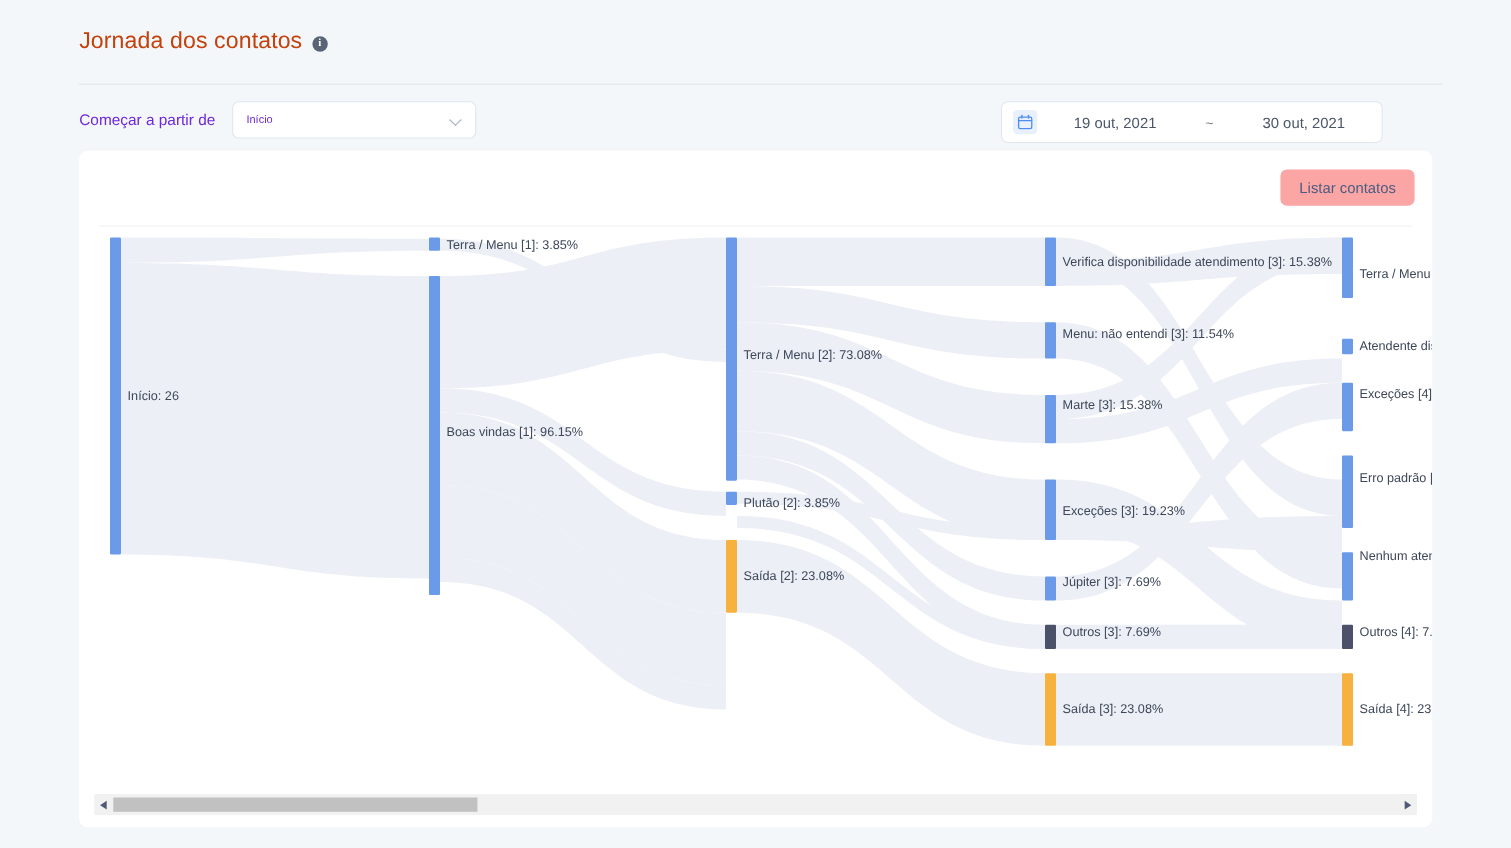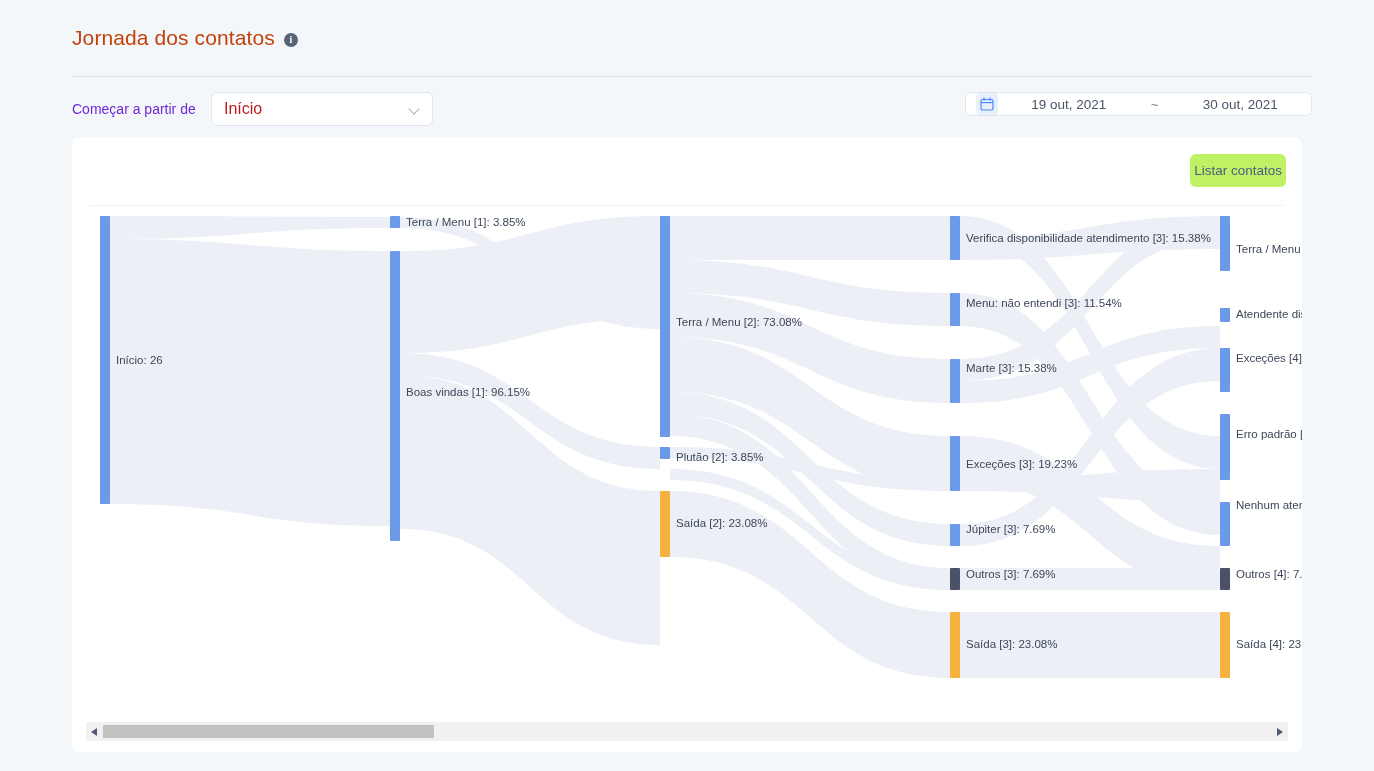--- a/index.html
+++ b/index.html
@@ -36,56 +36,56 @@
   
   .filter-label {
     position: absolute; left: 72px; top: 101px;
     font-size: 14px; color: #6d28d9; white-space: nowrap;
   }
   .select-box {
     position: absolute; left: 211px; top: 92px; width: 222px; height: 34px;
     background: #ffffff; border: 1px solid #dfe6ef; border-radius: 6px;
     display: flex; align-items: center; padding: 0 12px;
   }
-  .select-placeholder { font-size: 16px; color: #b91c1c; flex: 1; }
+  .select-placeholder { font-size: 10px; color: #6d28d9; flex: 1; }
   .chev {
     width: 11px; height: 11px; position: relative; flex: 0 0 auto;
   }
   .chev::before {
     content: ""; position: absolute; left: 1px; top: 1px;
     width: 7px; height: 7px;
     border-right: 1.4px solid #a9b4c2; border-bottom: 1.4px solid #a9b4c2;
     transform: rotate(45deg);
   }
 
   .date-box {
-    position: absolute; left: 965px; top: 92px; width: 347px; height: 24px;
+    position: absolute; left: 910px; top: 92px; width: 347px; height: 38px;
     background: #ffffff; border: 1px solid #dfe6ef; border-radius: 6px;
     display: flex; align-items: center;
   }
   .cal-icon {
     margin-left: 10px; width: 22px; height: 22px; border-radius: 4px;
     background: #e8f0fe; position: relative; flex: 0 0 auto;
   }
   .cal-icon svg { position: absolute; left: 4px; top: 4px; }
   .date-txt {
     flex: 1; text-align: center; font-size: 13.5px; color: #4a5568;
   }
   .date-sep { width: 30px; text-align: center; font-size: 13px; color: #77808d; }
 
   
   .card {
     position: absolute; left: 72px; top: 137px; width: 1230px; height: 615px;
     background: #ffffff; border-radius: 8px;
   }
   .btn-listar {
     position: absolute; right: 16px; top: 17px;
-    background: #bef264; color: #4a5d80; border: none; border-radius: 6px;
+    background: #fca5a5; color: #4a5d80; border: none; border-radius: 6px;
     font-size: 13.5px; font-family: "Liberation Sans", sans-serif;
-    padding: 9px 4px; cursor: pointer;
+    padding: 9px 17px; cursor: pointer;
   }
   .card-divider {
     position: absolute; left: 18px; top: 68px; width: 1194px; height: 1px;
     background: #eef2f6;
   }
 
   
   .sankey-wrap {
     position: absolute; left: 18px; top: 78px;
     width: 1212px; height: 495px; overflow: hidden;

